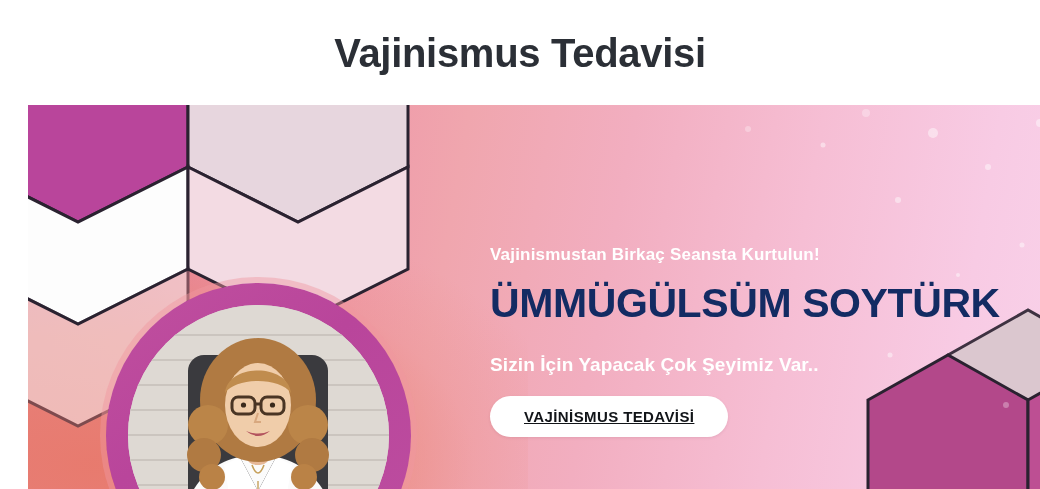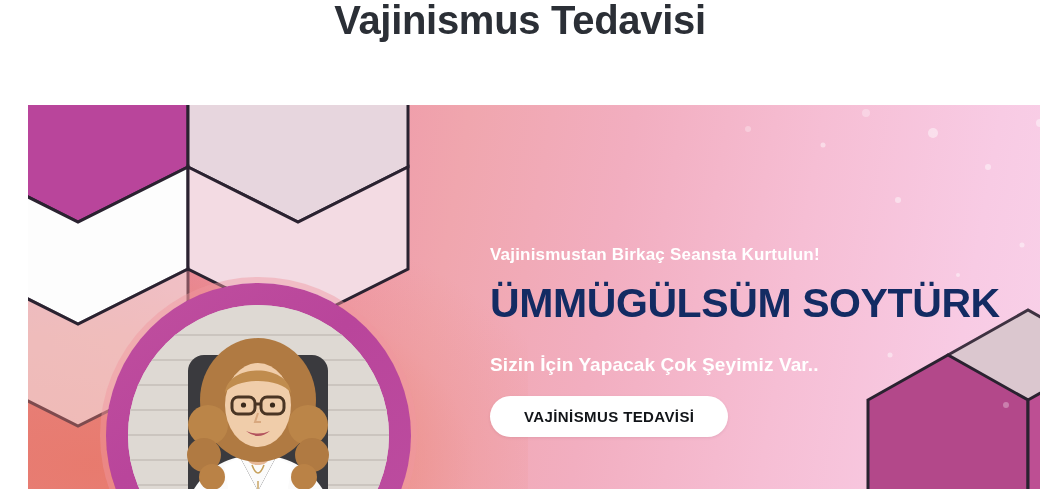--- a/index.html
+++ b/index.html
@@ -7,21 +7,21 @@
     width:1040px; height:489px;
     background:#ffffff;
     font-family:"Liberation Sans", sans-serif;
     overflow:hidden;
   }
 
   
   .page-header{
     width:1040px; height:105px;
     background:#ffffff;
-    display:flex; align-items:flex-start; justify-content:center;
+    display:flex; align-items:center; justify-content:center;
   }
   .page-title{
     font-size:40px;
     font-weight:bold;
     color:#2b2f36;
     letter-spacing:-0.3px;
     line-height:1;
     text-align:center;
   }
 
@@ -102,20 +102,21 @@
     padding:12px 34px;
     background:#ffffff;
     border:none;
     border-radius:22px;
     font-family:"Liberation Sans", sans-serif;
     font-size:15px; font-weight:bold;
     color:#111418;
     letter-spacing:0.4px;
     cursor:pointer;
     box-shadow:0 1px 3px rgba(120,50,70,0.12);
+    text-decoration:underline;
   }
 </style>
 </head>
 <body>
 
 <header class="page-header">
   <h1 class="page-title">Vajinismus Tedavisi</h1>
 </header>
 
 <section class="banner">

